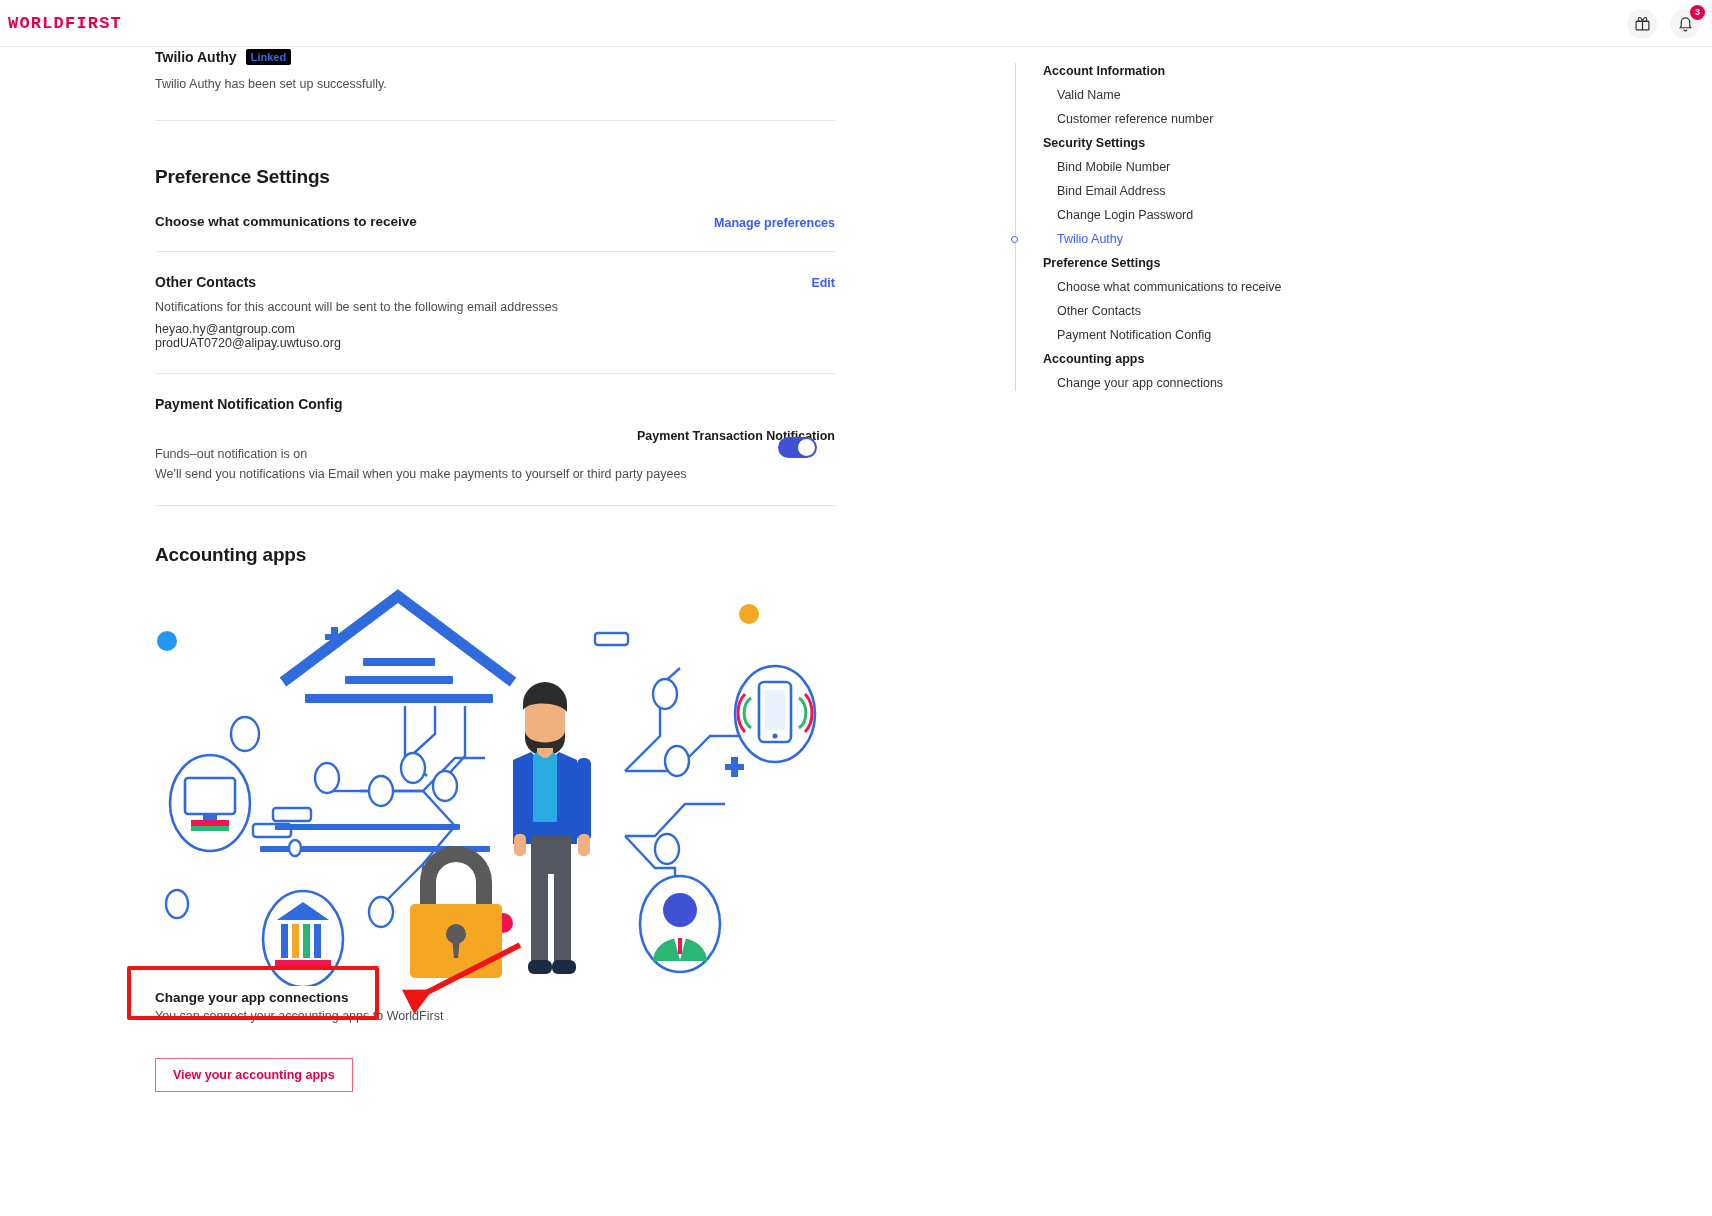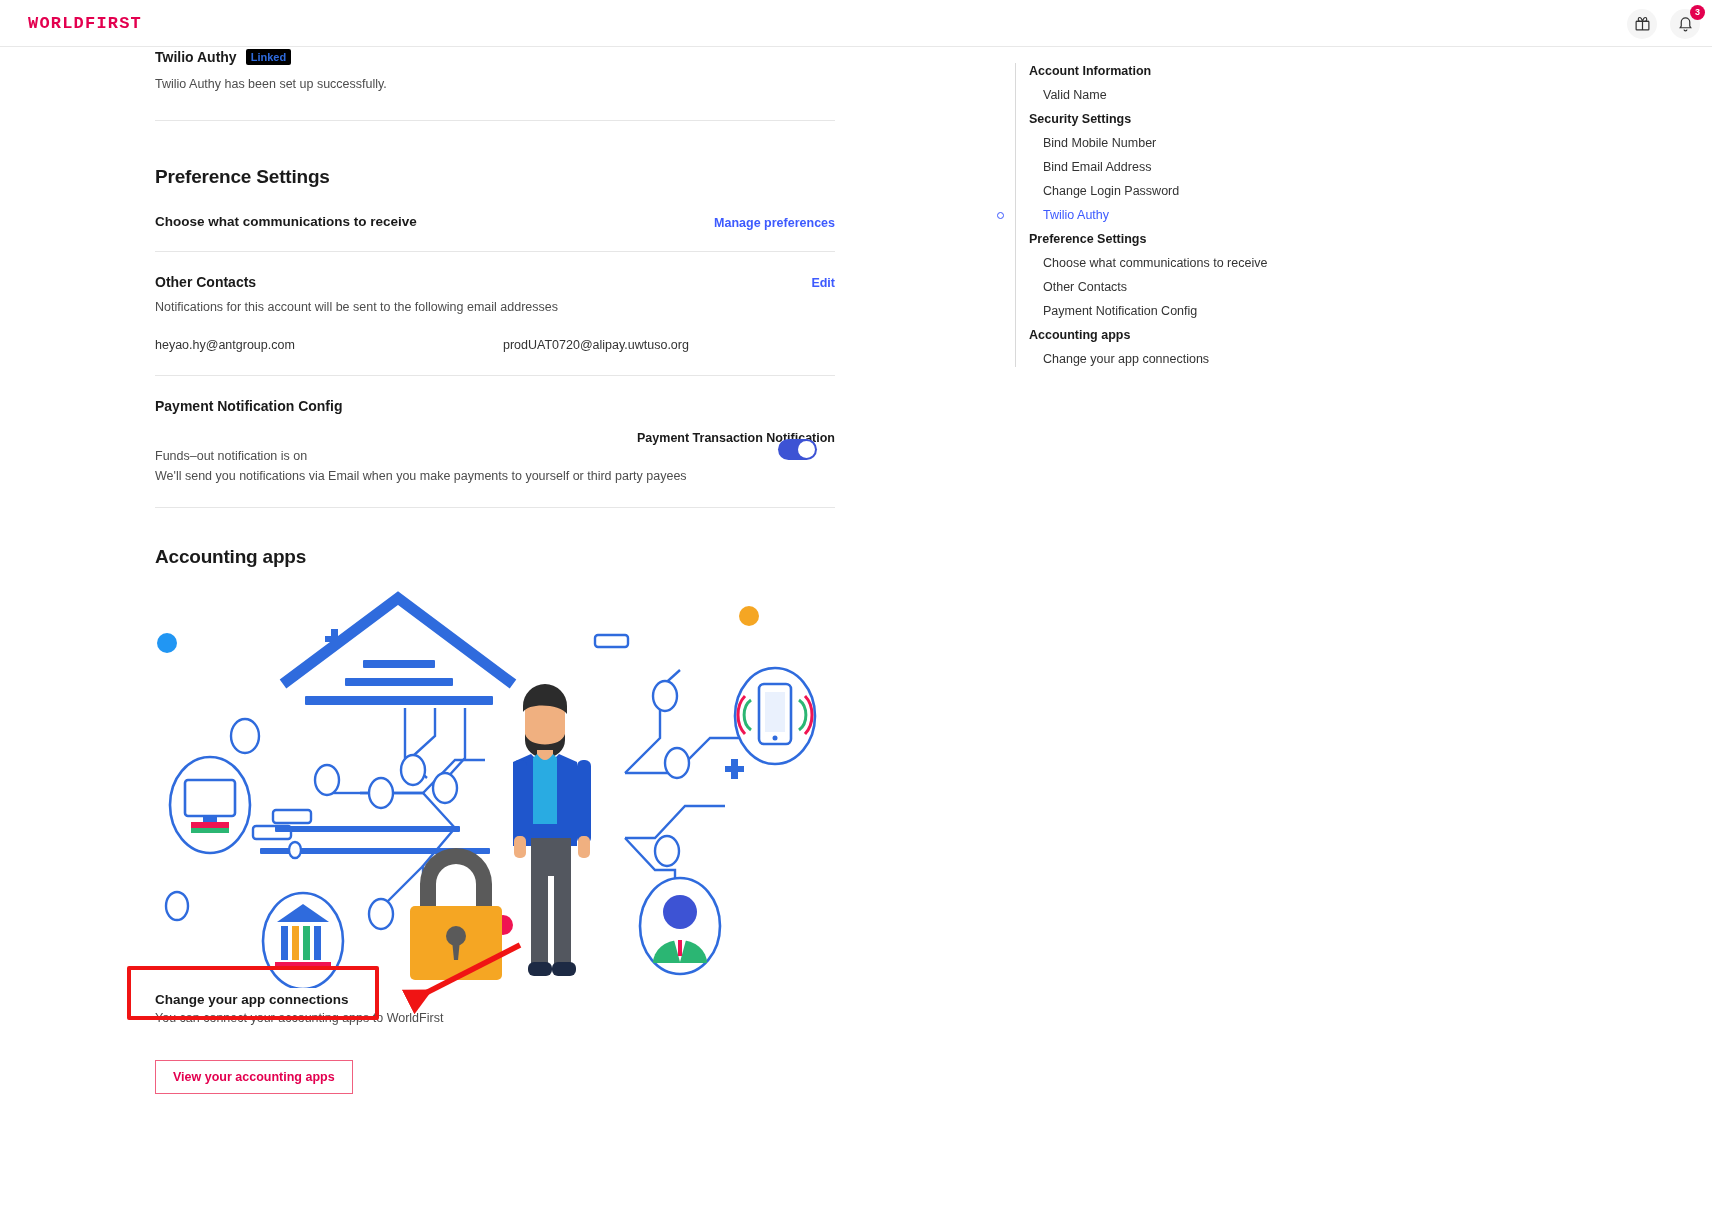--- a/index.html
+++ b/index.html
@@ -12,21 +12,21 @@
   }
   
   .app-header {
     position: absolute; left: 0; top: 0;
     width: 1712px; height: 47px;
     background: #ffffff;
     border-bottom: 1px solid #e8e8e8;
     display: flex; align-items: center;
   }
   .brand-logo {
-    margin-left: 28px;
+    margin-left: 8px;
     font-family: "Liberation Mono", monospace;
     font-size: 17px; font-weight: 700;
     letter-spacing: 1.2px;
     color: #e3004f;
     user-select: none;
   }
   .header-right {
     position: absolute; right: 12px; top: 0; height: 47px;
     display: flex; align-items: center; gap: 13px;
   }
@@ -79,21 +79,21 @@
   }
   .block { position: relative; }
   .link-right {
     position: absolute; right: 0; top: 2px;
     font-size: 12.5px; font-weight: 700; color: #3d5afe;
     cursor: pointer;
   }
   .sub-title { font-size: 13.5px; font-weight: 700; color: #1a1a1a; }
   .sub-text { font-size: 12.5px; color: #4d4d4d; line-height: 18px; }
 
-  .emails { display: flex; margin-top: 22px; }
+  .emails { display: flex; margin-top: 6px; flex-direction: column; }
   .email-cell { font-size: 12.5px; color: #333; }
   .email-cell.first { width: 348px; }
 
   
   .toggle {
     position: absolute; right: 18px; top: 8px;
     width: 39px; height: 21px; border-radius: 11px;
     background: #3d53d4; cursor: pointer;
   }
   .toggle .knob {
@@ -120,21 +120,21 @@
   
   .anno-box {
     position: absolute; left: 127px; top: 966px;
     width: 252px; height: 54px;
     border: 4px solid #f01414; border-radius: 2px;
     pointer-events: none;
   }
   .anno-arrow { position: absolute; left: 370px; top: 940px; pointer-events: none; }
 
   
-  .toc { position: relative; }
+  .toc { position: relative; padding-left: 14px; }
   .toc-rail {
     position: absolute; left: 0; top: 4px; bottom: 4px;
     width: 1px; background: #d9d9d9;
   }
   .toc-group { font-size: 12.5px; font-weight: 700; color: #1a1a1a; padding: 5px 0 5px 14px; }
   .toc-item {
     font-size: 12.5px; color: #333; padding: 5px 0 5px 28px;
     cursor: pointer; position: relative;
   }
   .toc-item.active { color: #3d5afe; }
@@ -346,20 +346,21 @@
       <div class="apps-btn">View your accounting apps</div>
     </div>
   </div>
 
   <div class="toc-col">
     <div class="toc">
       <div class="toc-rail"></div>
 
       <div class="toc-group">Account Information</div>
       <div class="toc-item">Valid Name</div>
+      <div class="toc-item">Customer reference number</div>
 
       <div class="toc-group">Security Settings</div>
       <div class="toc-item">Bind Mobile Number</div>
       <div class="toc-item">Bind Email Address</div>
       <div class="toc-item">Change Login Password</div>
       <div class="toc-item active">
         <span class="dot"></span>
         <span>Twilio Authy</span>
       </div>
 

